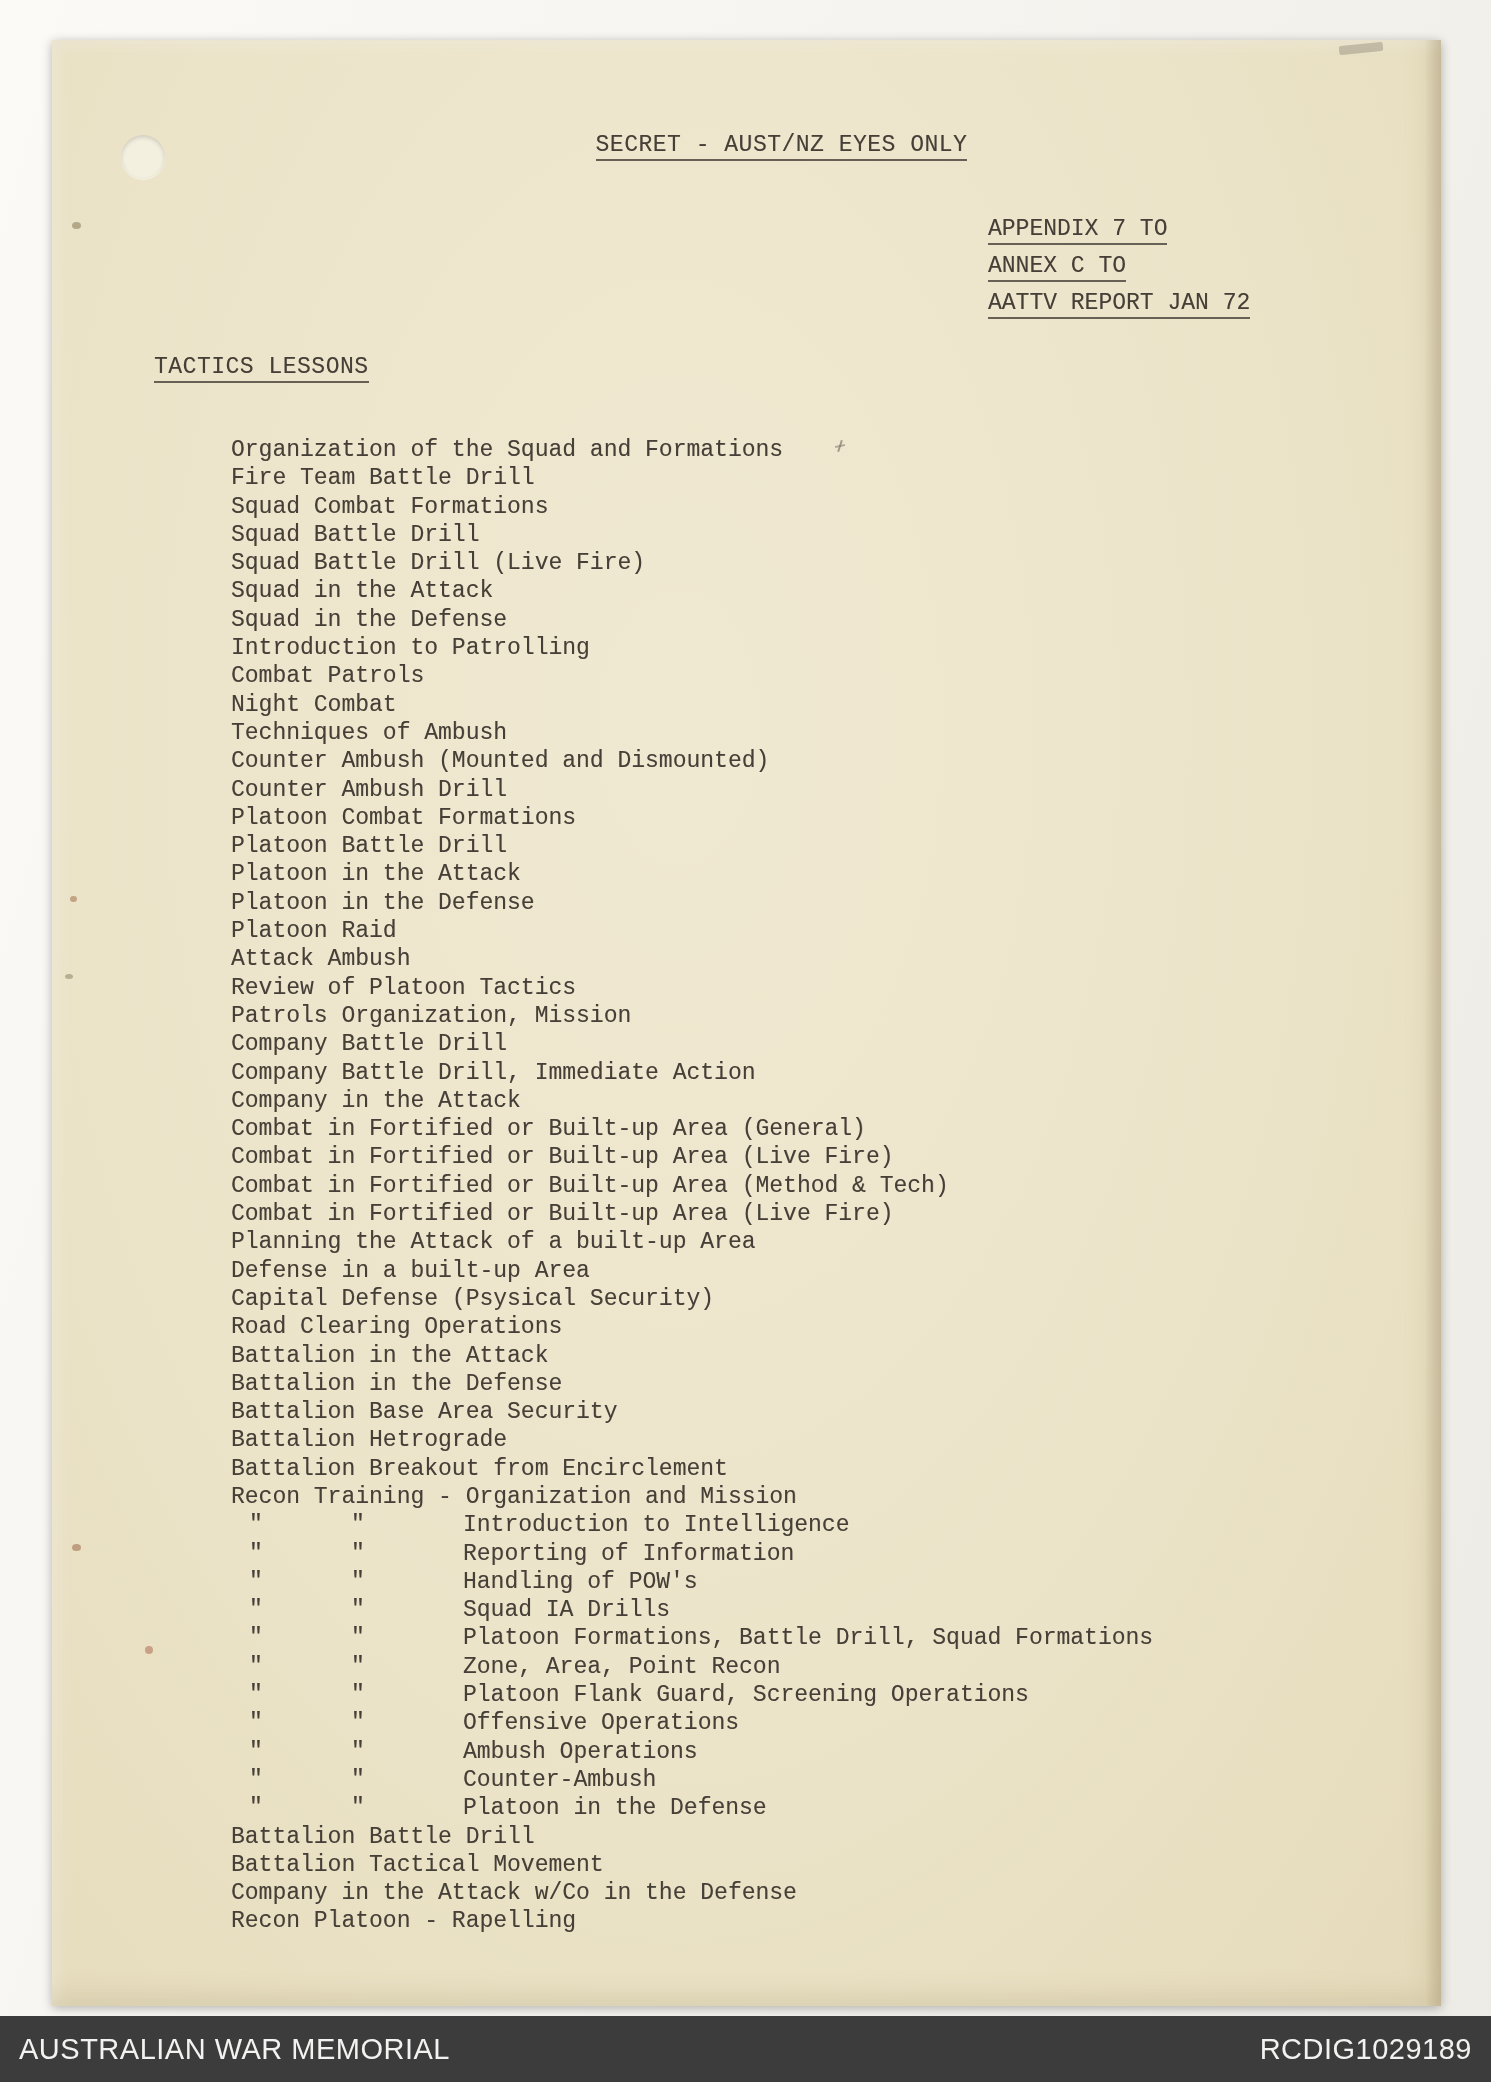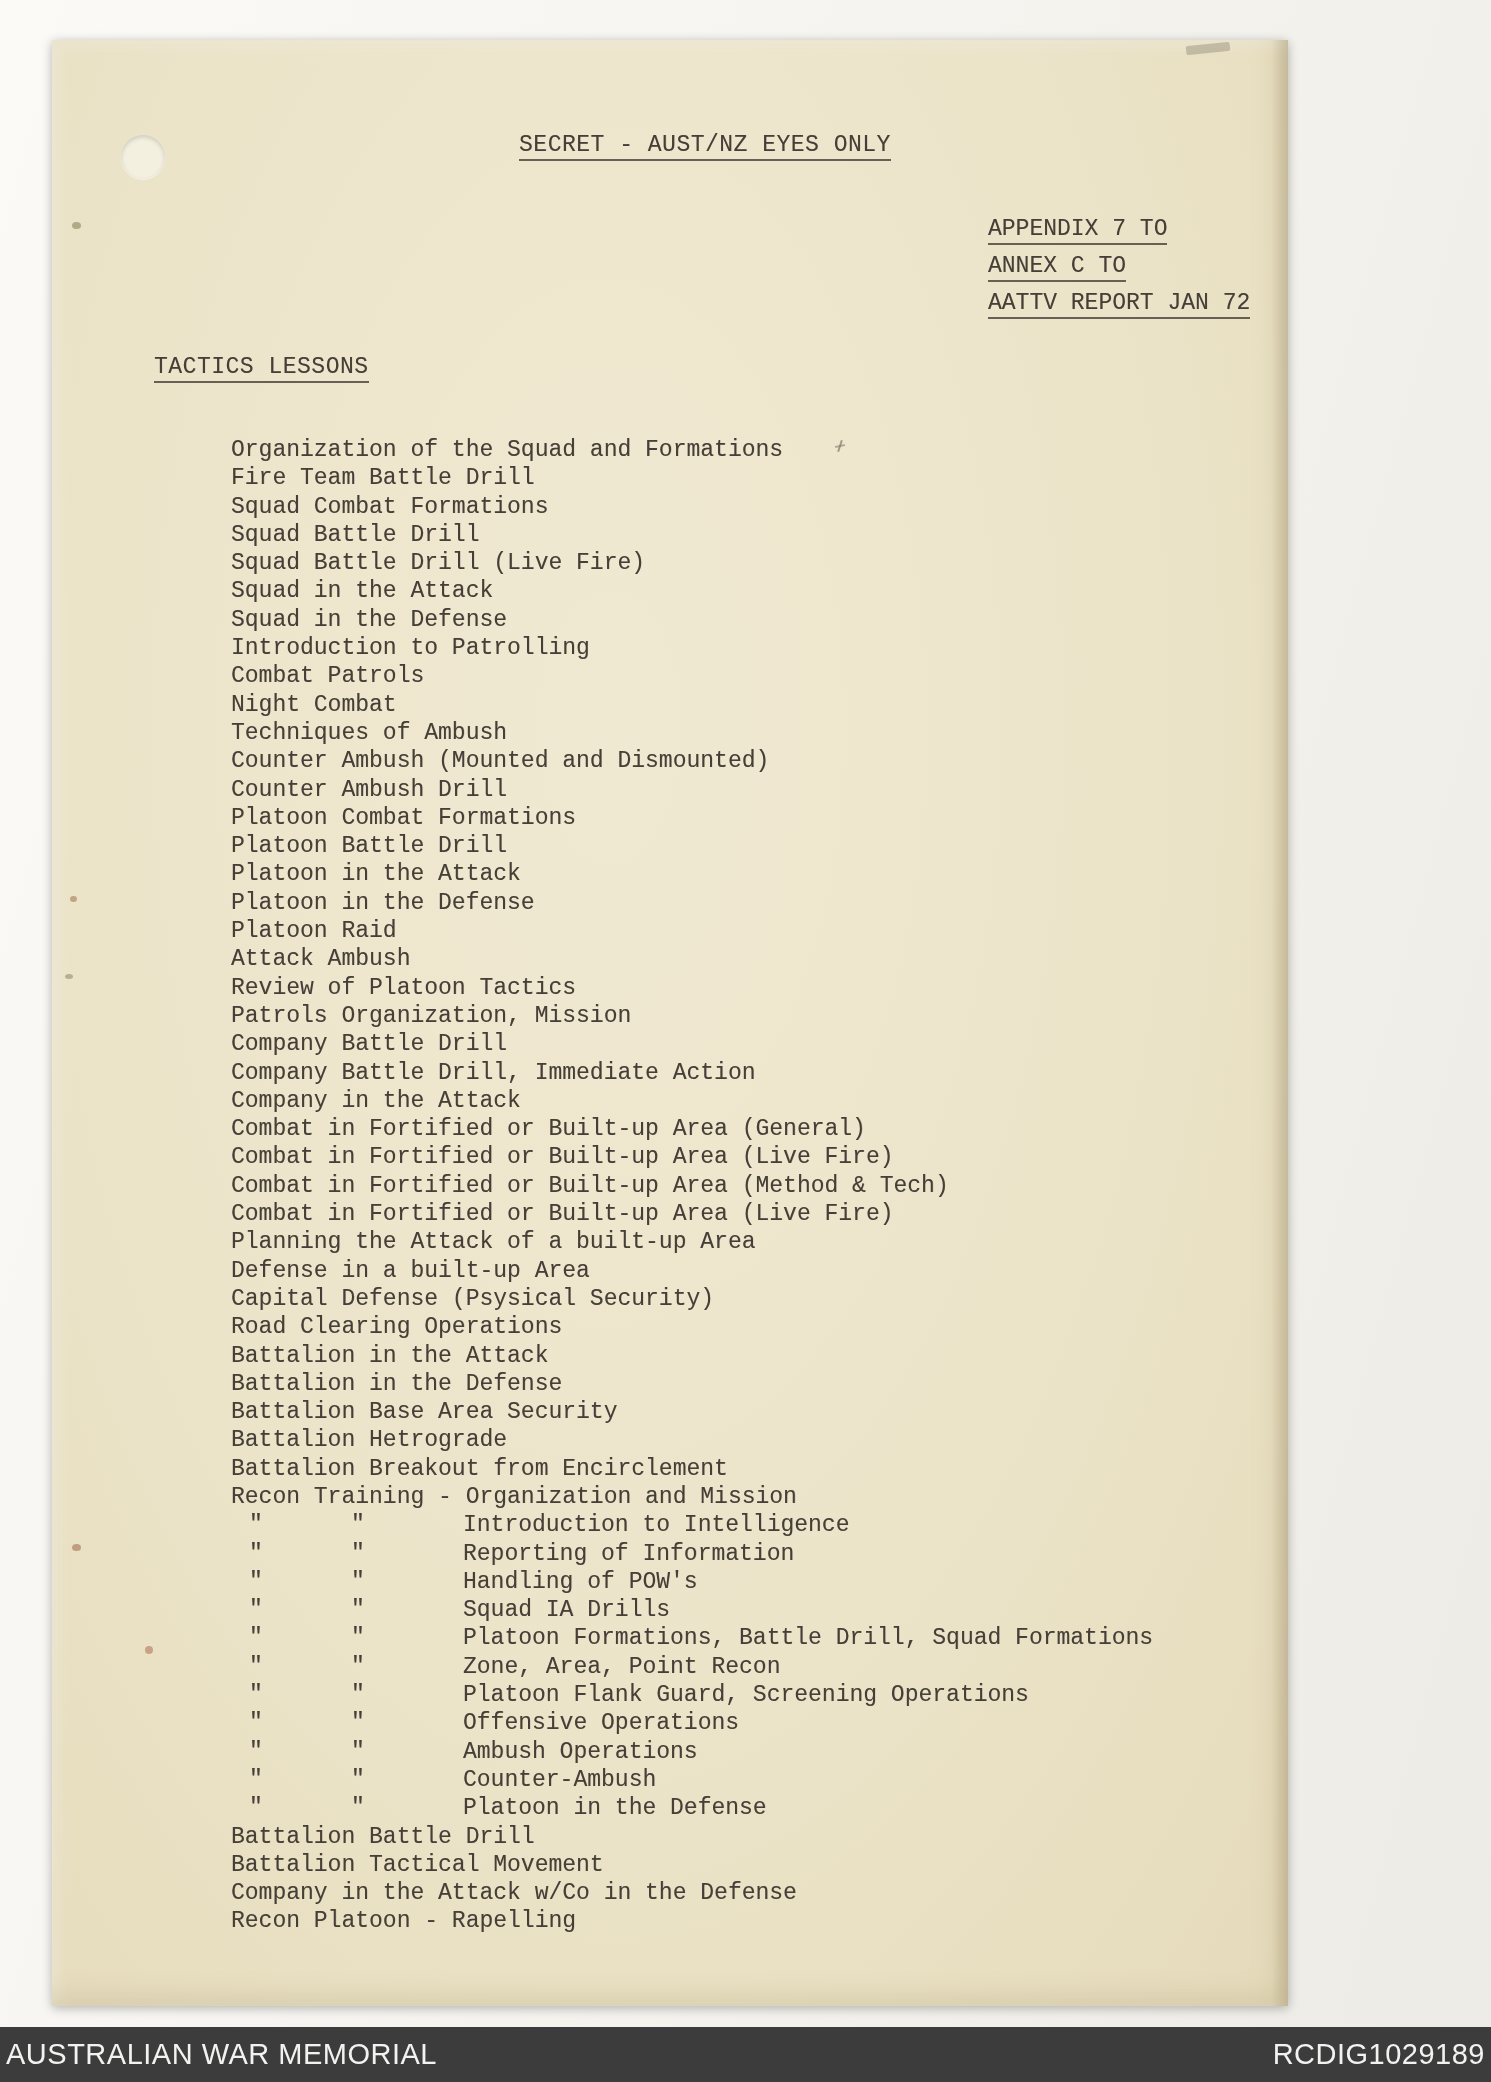--- a/index.html
+++ b/index.html
@@ -2,21 +2,21 @@
 <html><head>
 <meta charset="utf-8">
 <style>
   html,body{margin:0;padding:0;}
   body{
     width:1491px;height:2082px;position:relative;overflow:hidden;
     background:linear-gradient(105deg,#fbfaf7 0%,#f4f2ed 60%,#edebe6 100%);
     font-family:"Liberation Mono","DejaVu Sans Mono",monospace;
   }
   .paper{
-    position:absolute;left:52px;top:40px;width:1236px;height:1966px;
+    position:absolute;left:52px;top:40px;width:1389px;height:1966px;
     background:radial-gradient(ellipse at 45% 35%, #f0e9d2 0%, #ece4c9 55%, #e5dbbb 100%);
     box-shadow:0 2px 10px rgba(0,0,0,0.28),
                inset -12px -10px 26px rgba(140,120,75,0.18),
                inset 5px 5px 16px rgba(255,255,255,0.35);
     color:#463f37;
   }
   .paper::after{ 
     content:"";position:absolute;top:0;right:0;width:16px;height:100%;
     background:linear-gradient(to right, rgba(140,120,75,0), rgba(120,100,60,0.22));
   }
@@ -45,24 +45,24 @@
     background:rgba(70,63,55,0.55);transform:rotate(-12deg);}
   .speck{position:absolute;border-radius:50%;}
   .speck.s1{left:20px;top:182px;width:9px;height:7px;background:rgba(110,95,60,0.45);}
   .speck.s2{left:18px;top:856px;width:7px;height:6px;background:rgba(150,100,60,0.5);}
   .speck.s3{left:13px;top:934px;width:8px;height:5px;background:rgba(110,95,60,0.4);}
   .speck.s4{left:20px;top:1504px;width:9px;height:7px;background:rgba(150,90,60,0.5);}
   .speck.s5{left:93px;top:1606px;width:8px;height:8px;background:rgba(160,85,60,0.45);}
   .corner-fold{position:absolute;right:58px;top:4px;width:44px;height:9px;
     background:rgba(120,113,96,0.35);transform:rotate(-6deg);border-radius:2px;}
   .footer{
-    position:absolute;left:0;bottom:0;width:100%;height:55px;background:#3c3c3c;
+    position:absolute;left:0;bottom:0;width:100%;height:66px;background:#3c3c3c;
     color:#f2f2f1;font-family:"Liberation Sans","DejaVu Sans",sans-serif;font-size:29px;
     display:flex;justify-content:space-between;align-items:center;
-    padding:0 6px;box-sizing:border-box;letter-spacing:0.5px;
+    padding:0 19px;box-sizing:border-box;letter-spacing:0.5px;
   }
 </style>
 </head>
 <body>
 
 <div class="paper">
   <div class="hole"></div>
   <div class="corner-fold"></div>
 
   <div class="classification ink">

